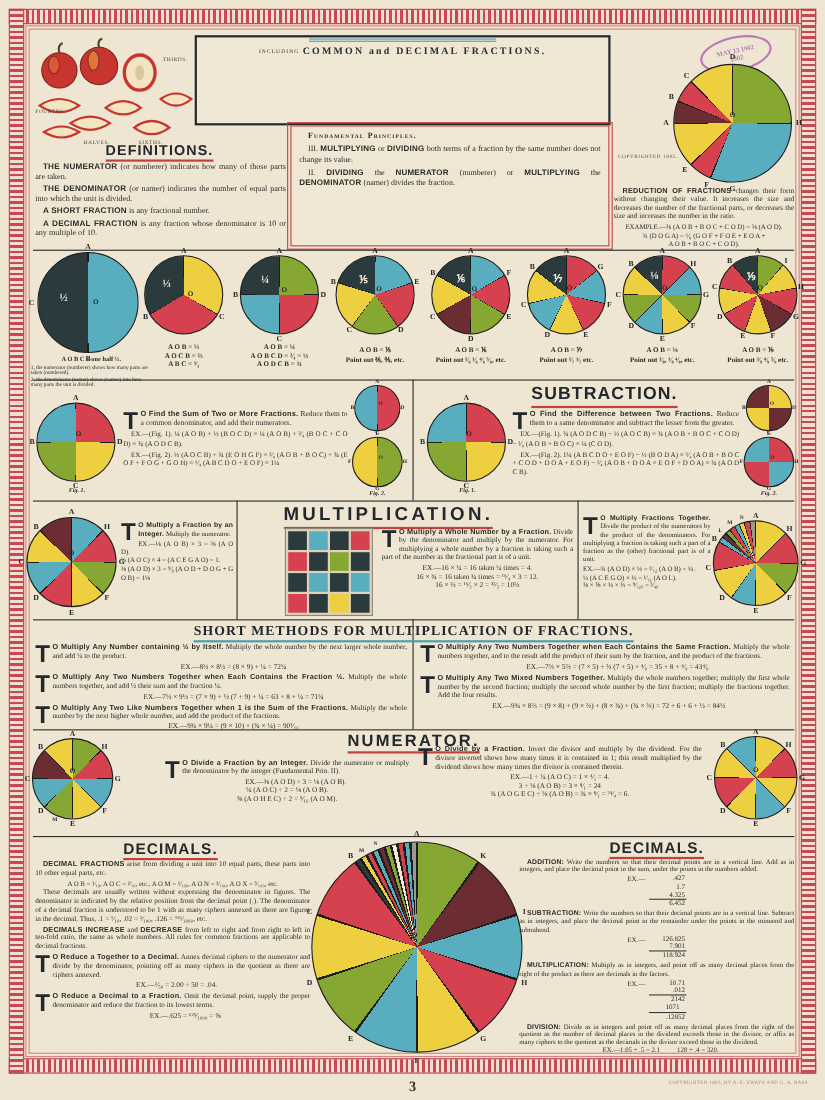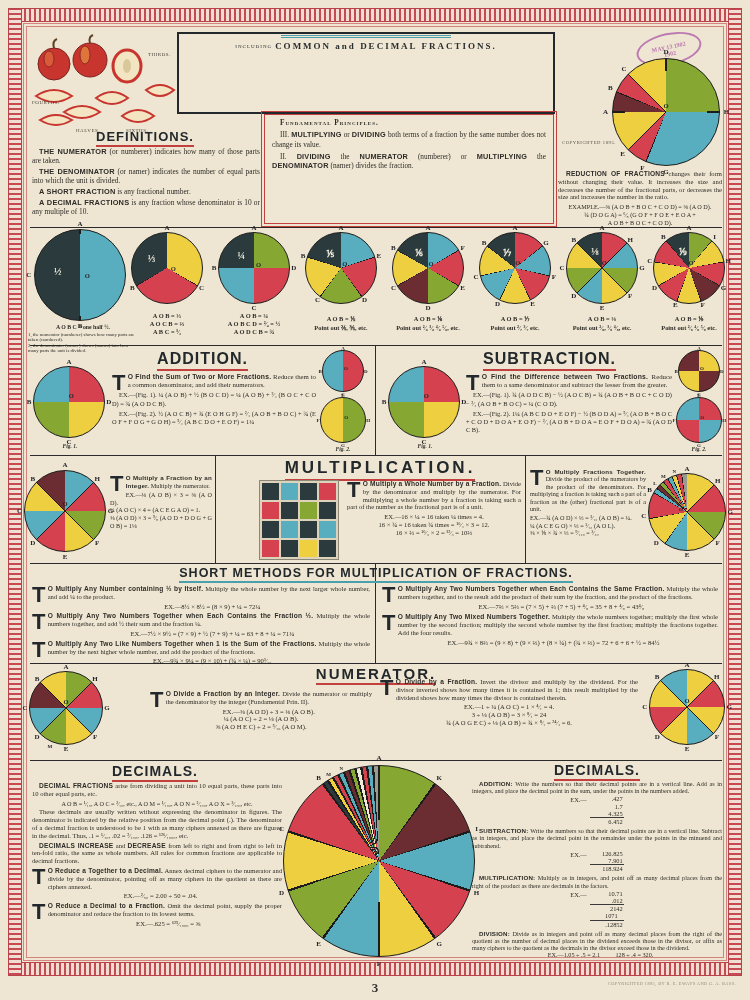--- a/index.html
+++ b/index.html
@@ -121,21 +121,21 @@
     </div>
   <div class="abs" style="left:562px;top:140px;font-size:4.6px;letter-spacing:0.6px;color:#55514a;">COPYRIGHTED 1895.</div>
 
   <div class="sechead" style="left:30px;top:129px;width:230px;font-size:13px;">
     <span class="rul">DEFINITIONS.</span>
   </div>
   <div class="txt" style="left:32px;top:147px;width:228px;font-size:7.4px;line-height:9px;">
     <p><b>THE NUMERATOR</b> (or numberer) indicates how many of those parts are taken.</p>
     <p><b>THE DENOMINATOR</b> (or namer) indicates the number of equal parts into which the unit is divided.</p>
     <p><b>A SHORT FRACTION</b> is any fractional number.</p>
-    <p><b>A DECIMAL FRACTIONS</b> is any fraction whose denominator is 10 or any multiple of 10.</p>
+    <p><b>A DECIMAL FRACTION</b> is any fraction whose denominator is 10 or any multiple of 10.</p>
   </div>
 
   <div class="prinbox" style="left:264px;top:114px;width:290px;height:110px;">
     <p class="prinhead">Fundamental Principles.</p>
     <p>III. <b>MULTIPLYING</b> or <b>DIVIDING</b> both terms of a fraction by the same number does not change its value.</p>
     <p>II. <b>DIVIDING</b> the <b>NUMERATOR</b> (numberer) or <b>MULTIPLYING</b> the <b>DENOMINATOR</b> (namer) divides the fraction.</p>
   </div>
 
   <div class="txt" style="left:558px;top:170px;width:164px;font-size:6.6px;line-height:7.8px;">
     <p style="text-indent:8px;"><b>REDUCTION OF FRACTIONS</b> changes their form without changing their value. It increases the size and decreases the number of the fractional parts, or decreases the size and increases the number in the ratio.</p>
@@ -262,23 +262,20 @@
       <span class="pl frac" style="left: 41.1075%; top: 25.568%;">⅑</span>
     </div>
   <div class="abs ctr" style="left:639px;top:314px;width:100px;font-size:6.4px;line-height:9px;font-weight:bold;">
     <div>A O B = ⅑</div>
       <div>Point out ²⁄₉ ⁴⁄₉ ⁵⁄₉ etc.</div>
   </div>
 
   <div class="hline" style="left:30px;top:345px;width:692px;"></div>
   <div class="vline" style="left:375px;top:345px;height:110px;"></div>
 
-  <div class="sechead" style="left:30px;top:350px;width:345px;font-size:16px;">
-    <span class="rul">ADDITION.</span>
-  </div>
   <div class="pie" style="left: 33px; top: 366px; width: 72px; height: 72px; background: conic-gradient(rgb(28, 28, 28) 0deg, rgb(28, 28, 28) 0.7deg, rgba(0, 0, 0, 0) 0.7deg, rgba(0, 0, 0, 0) 89.3deg, rgb(28, 28, 28) 89.3deg, rgb(28, 28, 28) 90.7deg, rgba(0, 0, 0, 0) 90.7deg, rgba(0, 0, 0, 0) 179.3deg, rgb(28, 28, 28) 179.3deg, rgb(28, 28, 28) 180.7deg, rgba(0, 0, 0, 0) 180.7deg, rgba(0, 0, 0, 0) 269.3deg, rgb(28, 28, 28) 269.3deg, rgb(28, 28, 28) 270.7deg, rgba(0, 0, 0, 0) 270.7deg, rgba(0, 0, 0, 0) 359.3deg, rgb(28, 28, 28) 359.3deg, rgb(28, 28, 28) 360deg), conic-gradient(rgb(213, 65, 79) 0deg, rgb(213, 65, 79) 90deg, rgb(238, 207, 63) 90deg, rgb(238, 207, 63) 180deg, rgb(134, 168, 51) 180deg, rgb(134, 168, 51) 270deg, rgb(88, 174, 190) 270deg, rgb(88, 174, 190) 360deg);">
       <span class="pl" style="left: 50%; top: -7%;">A</span>
       <span class="pl" style="left: 107%; top: 50%;">D</span>
       <span class="pl" style="left: 50%; top: 107%;">C</span>
       <span class="pl" style="left: -7%; top: 50%;">B</span>
       <span class="pl o" style="left: 53.4202%; top: 40.6031%;">O</span>
     </div>
   <div class="figcap" style="left:40px;top:443px;width:60px;">Fig. 1.</div>
   <div class="txt" style="left:112px;top:373px;width:204px;font-size:6.8px;line-height:8.2px;">
     <p class="dc"><b>TO Find the Sum of Two or More Fractions.</b> Reduce them to a common denominator, and add their numerators.</p>
@@ -348,21 +345,21 @@
       <span class="pl" style="left: 9.69491%; top: 9.69491%;">B</span>
       <span class="pl o" style="left: 50%; top: 40%;">O</span>
     </div>
   <div class="txt" style="left:110px;top:474px;width:102px;font-size:6.2px;line-height:7.6px;">
     <p class="dc"><b>TO Multiply a Fraction by an Integer.</b> Multiply the numerator.</p>
     <p style="margin:0;text-indent:0;">EX.—⅛ (A O B) × 3 = ⅜ (A O D).</p>
     <p style="margin:0;text-indent:0;">¼ (A O C) × 4 = (A C E G A O) = 1.</p>
     <p style="margin:0;text-indent:0;">⅜ (A O D) × 3 = ⁹⁄₈ (A O D + D O G + G O B) = 1⅛</p>
   </div>
 
-  <div class="sechead" style="left:225px;top:458px;width:310px;font-size:17px;letter-spacing:3px;">
+  <div class="sechead" style="left:198px;top:458px;width:310px;font-size:17px;letter-spacing:3px;">
     <span class="rul">MULTIPLICATION.</span>
   </div>
   <div class="board" style="left:259px;top:480px;width:80px;height:80px;grid-auto-rows:1fr;">
       <div style="background: rgb(43, 58, 60);"></div>
       <div style="background: rgb(88, 174, 190);"></div>
       <div style="background: rgb(43, 58, 60);"></div>
       <div style="background: rgb(213, 65, 79);"></div>
       <div style="background: rgb(213, 65, 79);"></div>
       <div style="background: rgb(43, 58, 60);"></div>
       <div style="background: rgb(134, 168, 51);"></div>
@@ -399,21 +396,21 @@
       <span class="pl" style="left: -6.7831%; top: 54.9679%;">C</span>
       <span class="pl" style="left: 0.636552%; top: 21.5%;">B</span>
       <span class="pl sm" style="left: 7.64074%; top: 11.8596%;">L</span>
       <span class="pl sm" style="left: 18.9556%; top: 2.19578%;">M</span>
       <span class="pl sm" style="left: 33.3348%; top: -4.50937%;">N</span>
       <span class="pl sm" style="left: 42.2058%; top: 45.5%;">O</span>
     </div>
 
   <div class="hline" style="left:30px;top:563px;width:692px;"></div>
   <div class="vline" style="left:375px;top:563px;height:100px;"></div>
-  <div class="sechead" style="left:30px;top:566px;width:692px;font-size:12.5px;">
+  <div class="sechead" style="left:30px;top:566px;width:692px;font-size:12.5px;font-family:Liberation Serif, serif;">
     <span class="rulteal">SHORT METHODS FOR MULTIPLICATION OF FRACTIONS.</span>
   </div>
 
   <div class="txt" style="left:32px;top:585px;width:338px;font-size:6.6px;line-height:7.8px;">
     <p class="dc"><b>TO Multiply Any Number containing ½ by Itself.</b> Multiply the whole number by the next larger whole number, and add ¼ to the product.</p>
     <p class="exline">EX.—8½ × 8½ = (8 × 9) + ¼ = 72¼</p>
     <p class="dc" style="margin-top:2px;"><b>TO Multiply Any Two Numbers Together when Each Contains the Fraction ½.</b> Multiply the whole numbers together, and add ½ their sum and the fraction ¼.</p>
     <p class="exline">EX.—7½ × 9½ = (7 × 9) + ½ (7 + 9) + ¼ = 63 + 8 + ¼ = 71¼</p>
     <p class="dc" style="margin-top:2px;"><b>TO Multiply Any Two Like Numbers Together when 1 is the Sum of the Fractions.</b> Multiply the whole number by the next higher whole number, and add the product of the fractions.</p>
     <p class="exline">EX.—9¾ × 9¼ = (9 × 10) + (¾ × ¼) = 90³⁄₁₆</p>

